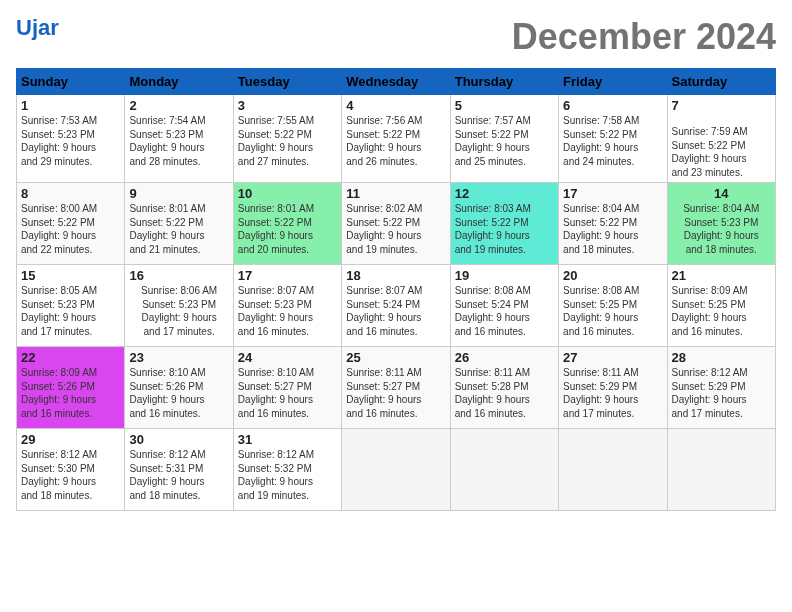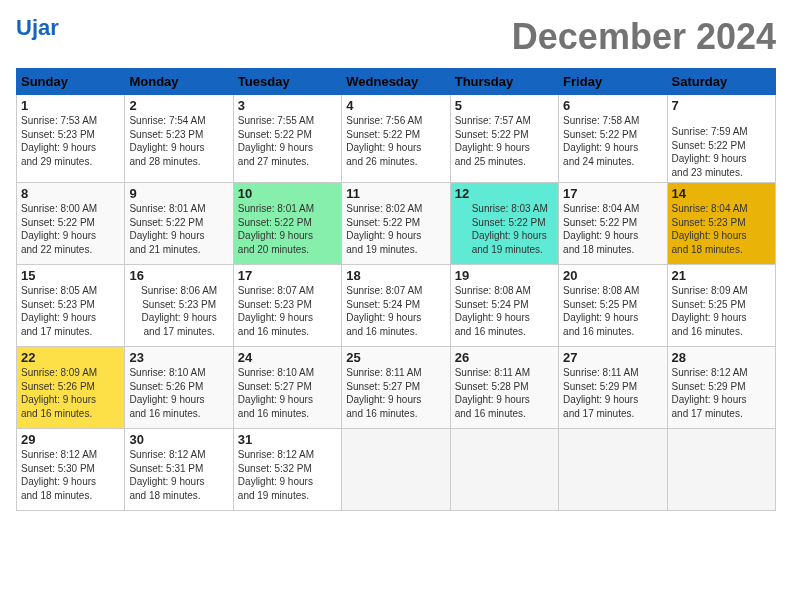--- a/index.html
+++ b/index.html
@@ -196,33 +196,33 @@
           </td>
           <td style="background: rgb(249, 249, 249);">
             <span class="day-num">11</span>
             <div class="day-info" style="white-space: pre-line;">Sunrise: 8:02 AM
 Sunset: 5:22 PM
 Daylight: 9 hours
 and 19 minutes.</div>
           </td>
           <td style="background: #5eead4;">
             <span class="day-num">12</span>
-            <div class="day-info" style="white-space: pre-line; margin-left: 17px;">Sunrise: 8:03 AM
+            <div class="day-info" style="white-space: pre-line;">Sunrise: 8:03 AM
 Sunset: 5:22 PM
 Daylight: 9 hours
 and 19 minutes.</div>
           </td>
           <td style="background: rgb(249, 249, 249);">
             <span class="day-num">17</span>
             <div class="day-info" style="white-space: pre-line;">Sunrise: 8:04 AM
 Sunset: 5:22 PM
 Daylight: 9 hours
 and 18 minutes.</div>
           </td>
-          <td style="background: #eab308;">
+          <td style="background: #86efac; text-align: center;">
             <span class="day-num">14</span>
             <div class="day-info" style="white-space: pre-line;">Sunrise: 8:04 AM
 Sunset: 5:23 PM
 Daylight: 9 hours
 and 18 minutes.</div>
           </td>
         </tr>
         <tr>
           <td>
             <span class="day-num">15</span>
@@ -268,21 +268,21 @@
           </td>
           <td>
             <span class="day-num">21</span>
             <div class="day-info" style="white-space: pre-line;">Sunrise: 8:09 AM
 Sunset: 5:25 PM
 Daylight: 9 hours
 and 16 minutes.</div>
           </td>
         </tr>
         <tr>
-          <td style="background: #fde047;">
+          <td style="background: #d946ef;">
             <span class="day-num">22</span>
             <div class="day-info" style="white-space: pre-line;">Sunrise: 8:09 AM
 Sunset: 5:26 PM
 Daylight: 9 hours
 and 16 minutes.</div>
           </td>
           <td style="background: rgb(249, 249, 249);">
             <span class="day-num">23</span>
             <div class="day-info" style="white-space: pre-line;">Sunrise: 8:10 AM
 Sunset: 5:26 PM

